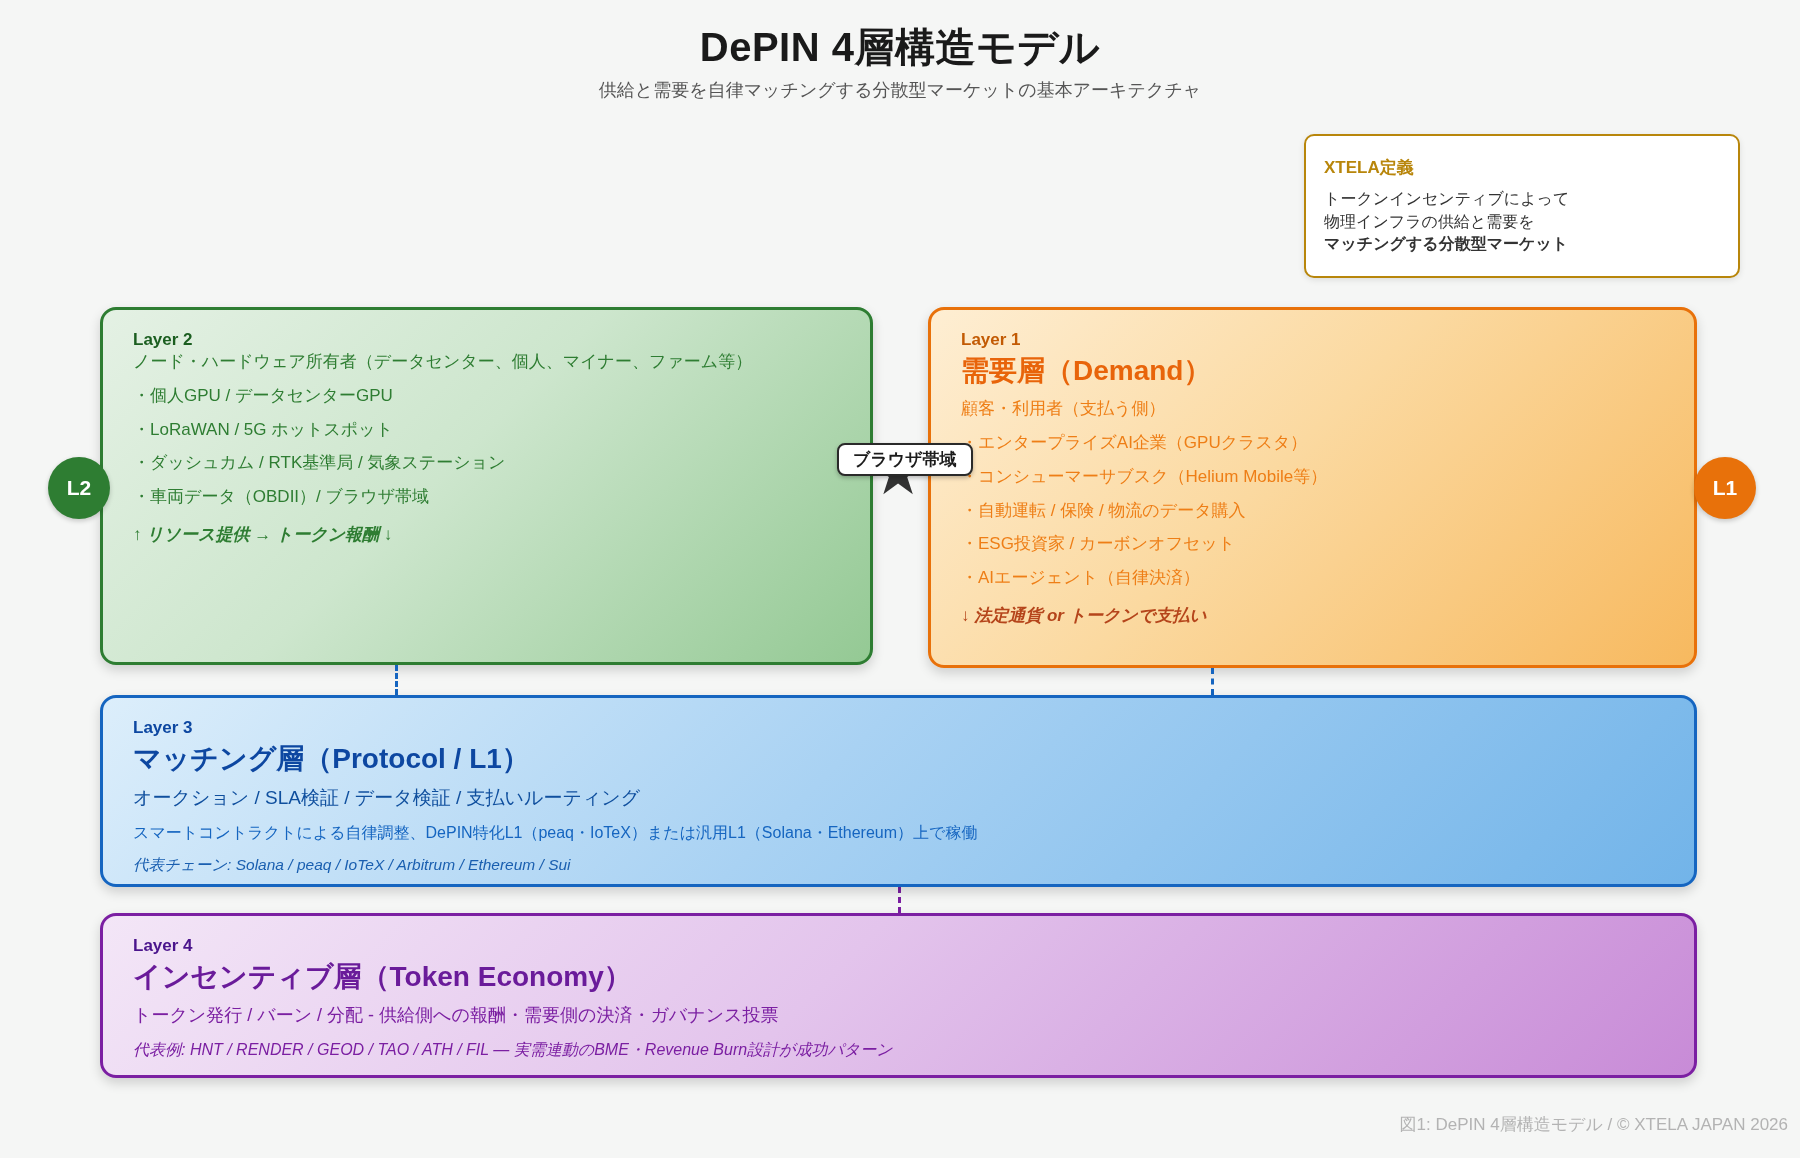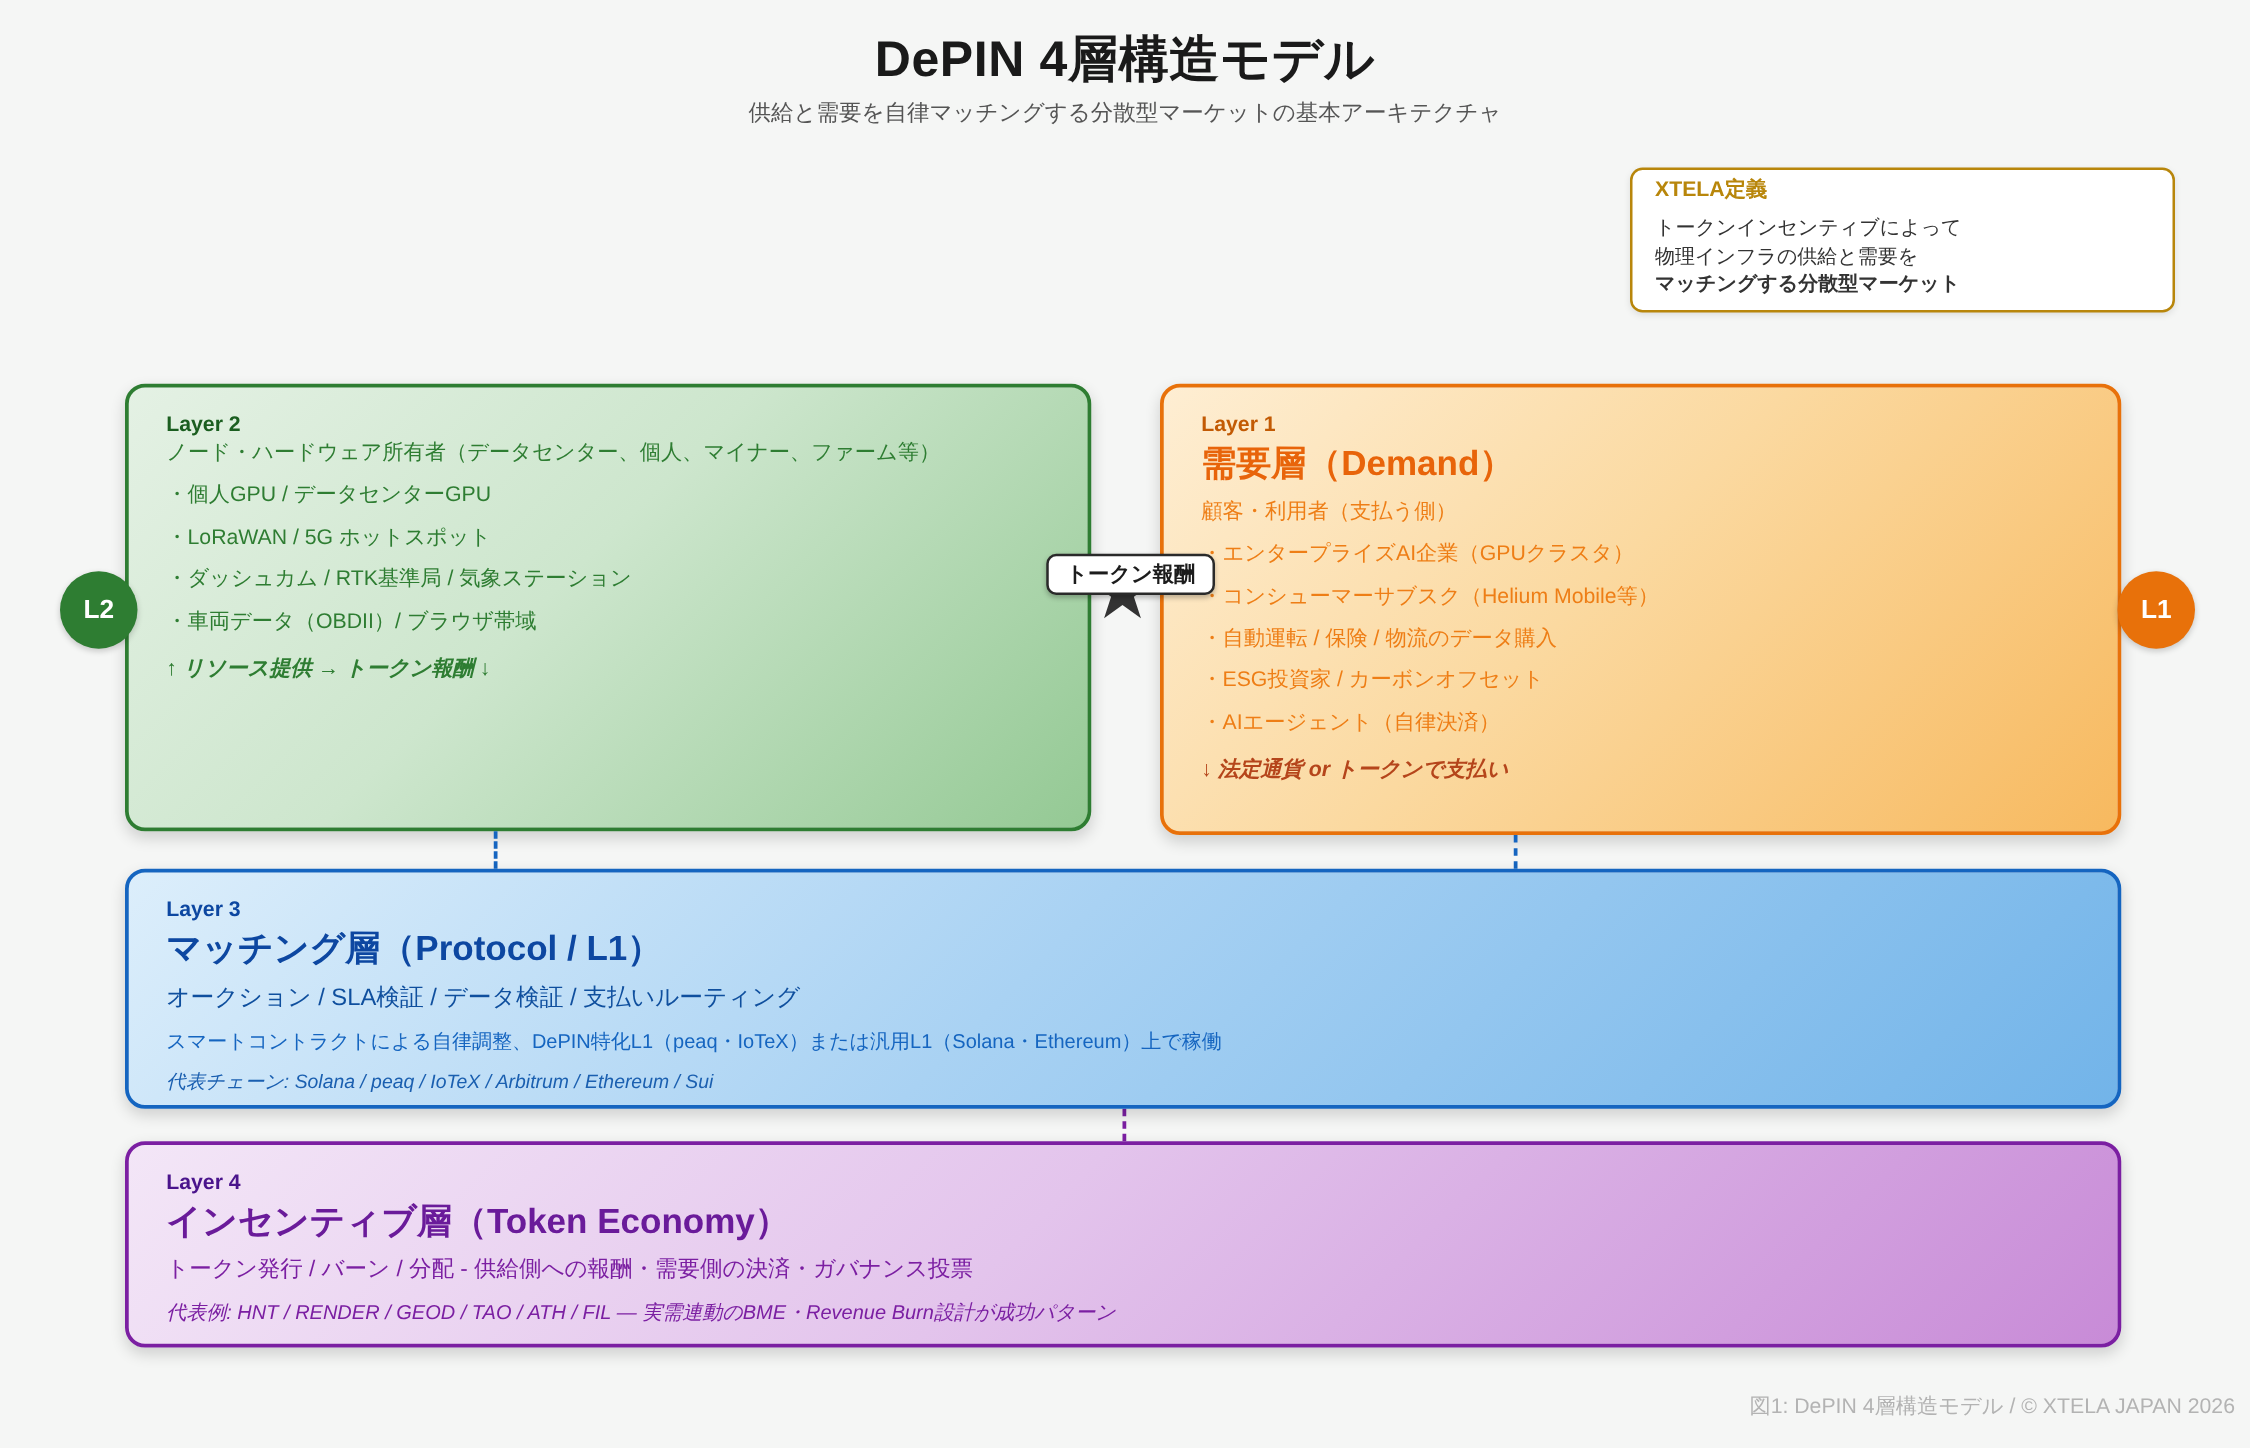--- a/index.html
+++ b/index.html
@@ -14,21 +14,21 @@
     font-size:40px;font-weight:700;color:#1a1a1a;letter-spacing:.5px;
   }
   .page-subtitle{
     position:absolute;top:78px;left:0;width:100%;text-align:center;
     font-size:18px;color:#555;
   }
   
   .def-box{
     position:absolute;left:1304px;top:134px;width:436px;min-height:116px;
     background:#ffffff;border:2px solid #b8860b;border-radius:10px;
-    padding:4px 18px;box-shadow:0 2px 6px rgba(0,0,0,.10);
+    padding:20px 18px;box-shadow:0 2px 6px rgba(0,0,0,.10);
   }
   .def-title{font-size:17px;font-weight:700;color:#b8860b;margin-bottom:9px;}
   .def-line{font-size:16px;color:#333;line-height:1.42;}
   .def-line.bold{font-weight:700;}
   
   .layer-box{
     position:absolute;border-radius:16px;padding:20px 30px;
     box-shadow:0 5px 12px rgba(0,0,0,.16);
   }
   .layer-tag{font-size:17px;font-weight:600;}
@@ -144,21 +144,21 @@
       <div class="item">・エンタープライズAI企業（GPUクラスタ）</div>
       <div class="item">・コンシューマーサブスク（Helium Mobile等）</div>
       <div class="item">・自動運転 / 保険 / 物流のデータ購入</div>
       <div class="item">・ESG投資家 / カーボンオフセット</div>
       <div class="item">・AIエージェント（自律決済）</div>
     </div>
     <div class="box-footer">↓ 法定通貨 or トークンで支払い</div>
   </div>
 
   <div class="match-star">★</div>
-  <div class="match-label">トークン報酬</div>
+  <div class="match-label">ブラウザ帯域</div>
 
   <div class="side-badge badge-l2">L2</div>
   <div class="side-badge badge-l1">L1</div>
 
   <div class="connector conn-blue conn-supply"></div>
   <div class="connector conn-blue conn-demand"></div>
   <div class="connector conn-purple conn-token"></div>
 
   <div class="layer-box protocol">
     <div class="layer-tag">Layer 3</div>

